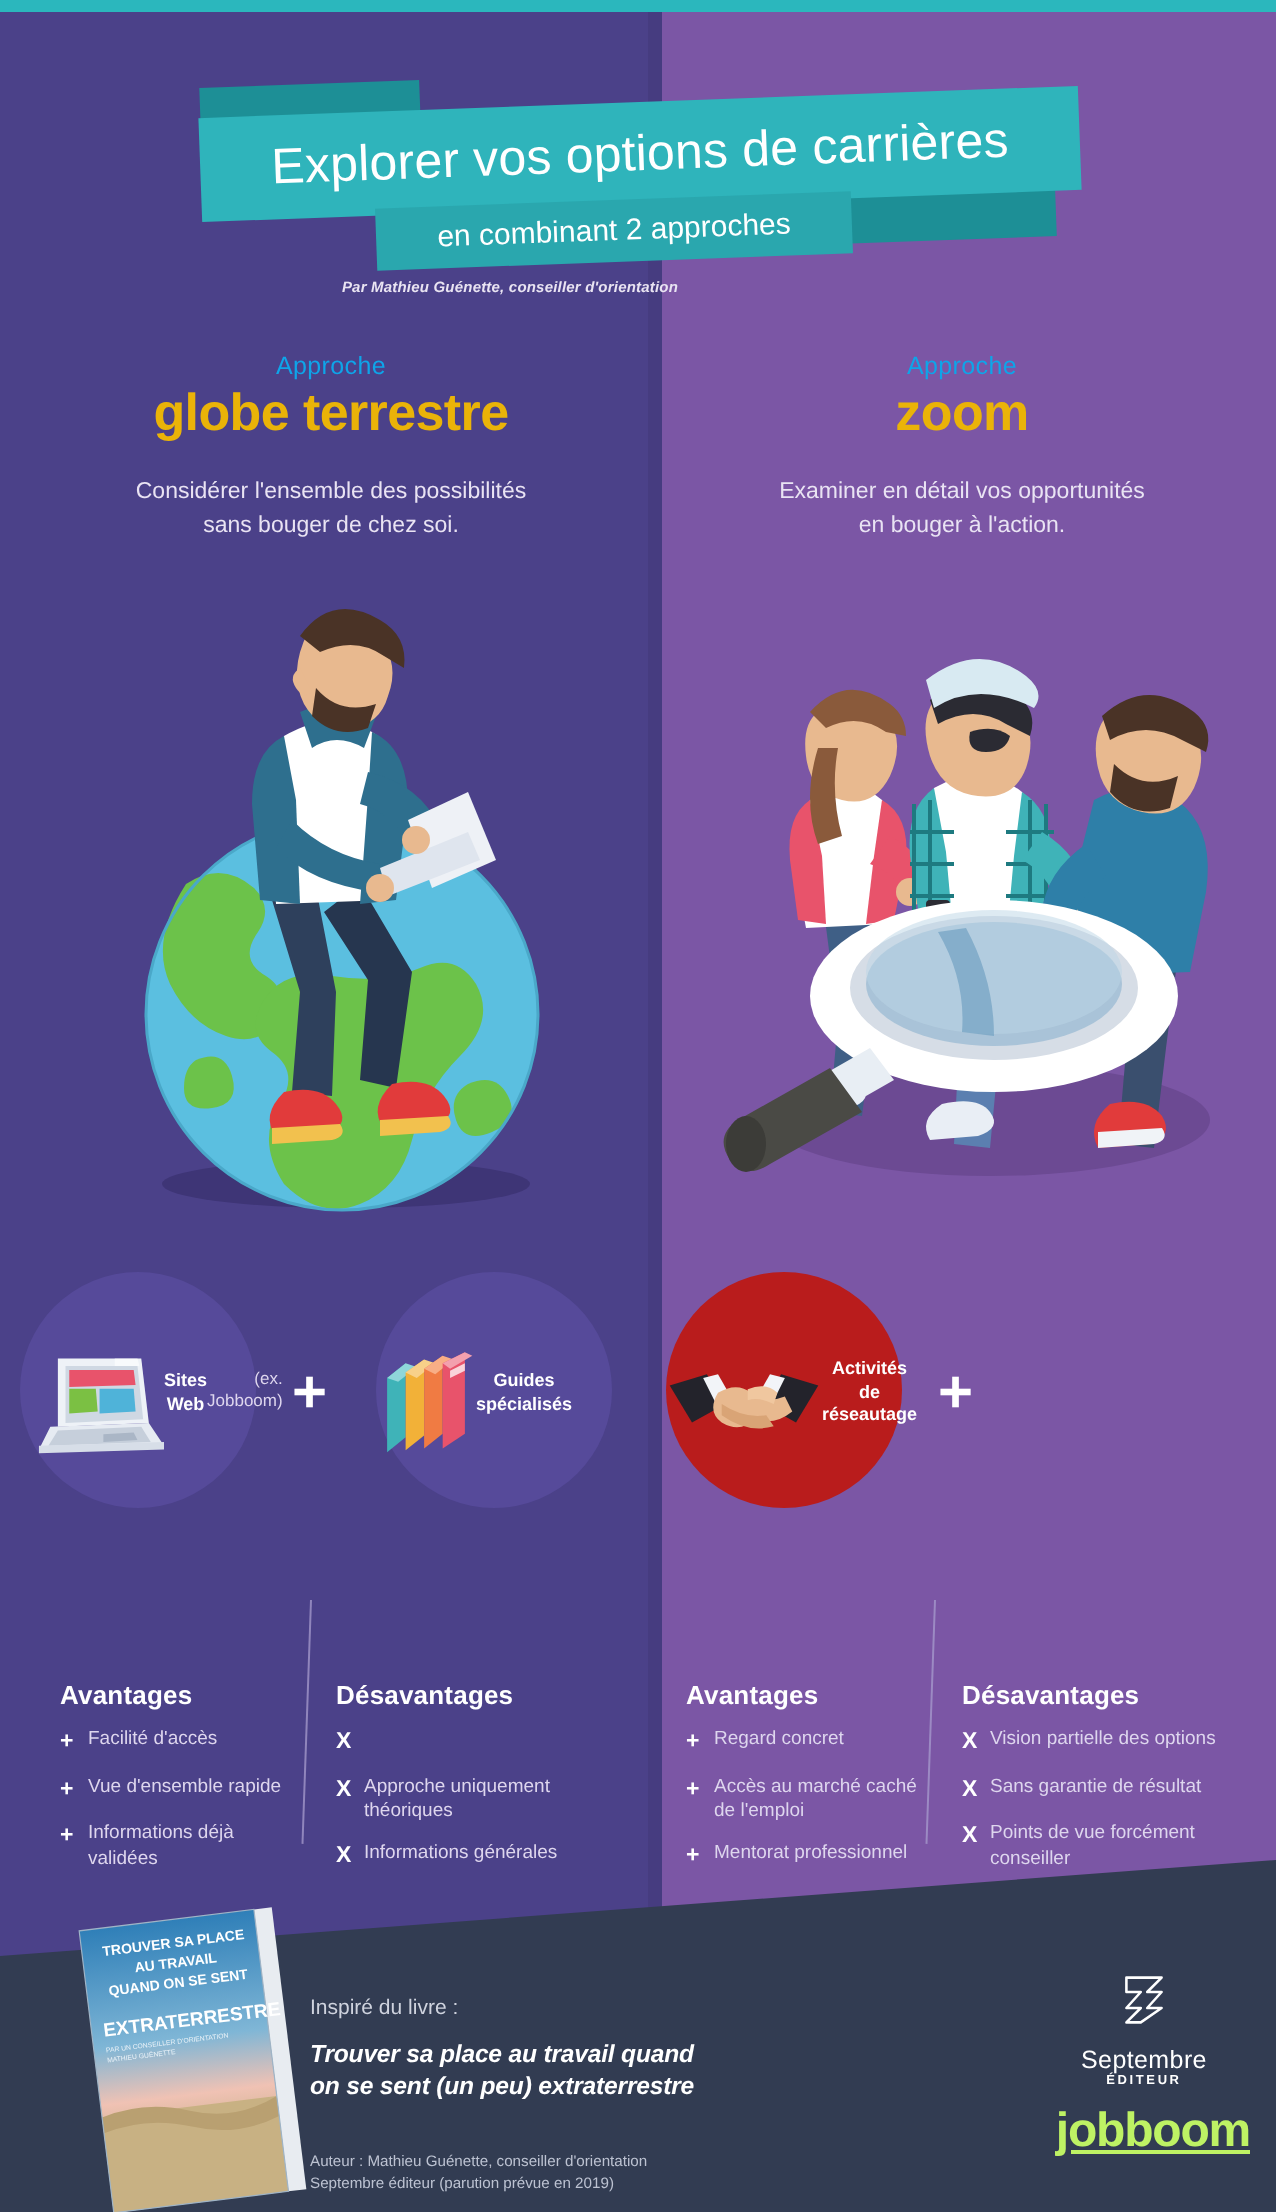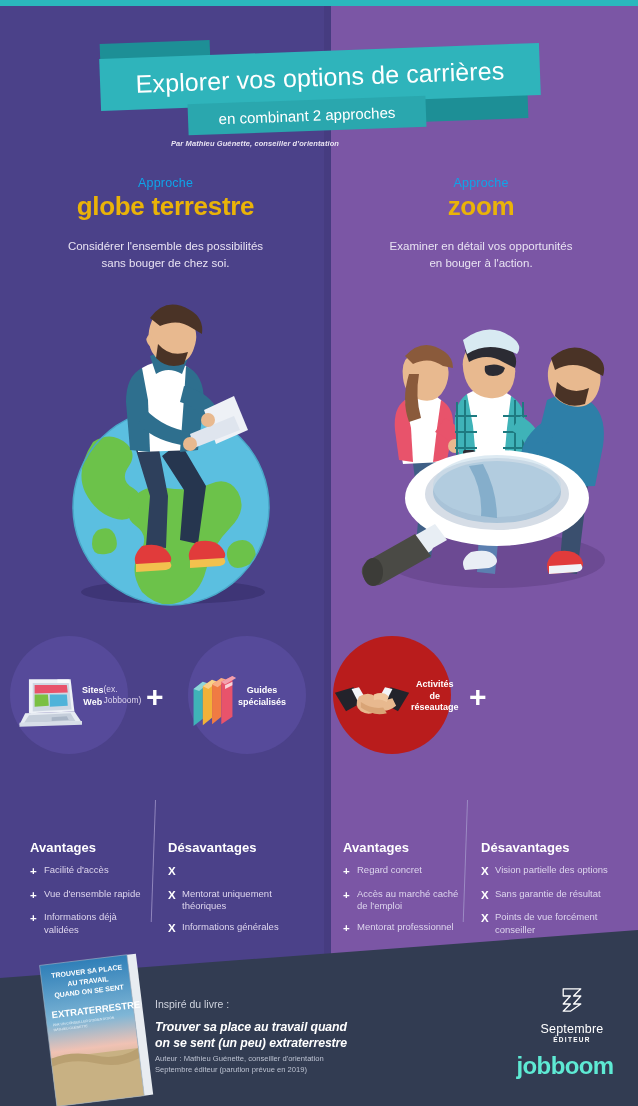--- a/index.html
+++ b/index.html
@@ -58,49 +58,49 @@
   
   .circles { position:absolute; top:636px; height:118px; }
   .circles.left  { left:10px;  width:316px; }
   .circles.right { left:333px; width:300px; }
   .circle-item { position:absolute; top:0; width:118px; height:118px; border-radius:50%;
                  display:flex; flex-direction:row; align-items:center; justify-content:flex-start; }
   .circles.left  .circle-item { background:#564a9a; }
   .circles.right .circle-item { background:#b91c1c; }
   .circle-item .ci-art { height:62px; margin-top:14px; display:flex; align-items:center; justify-content:center; }
   .circle-item .ci-label { color:#fff; font-size:9px; font-weight:bold; text-align:center; line-height:1.3; margin-top:3px; }
-  .circle-item .ci-sub { color:#ded6ee; font-size:8.5px; font-weight:normal; text-align:left; line-height:1.3; }
+  .circle-item .ci-sub { color:#ded6ee; font-size:8.5px; font-weight:normal; text-align:right; line-height:1.3; }
   .plus-sign { position:absolute; top:46px; color:#fff; font-size:30px; font-weight:bold; line-height:1; }
 
   
   .prosconsblock { position:absolute; top:804px; }
   .pcb-left  { left:0;    width:331px; }
   .pcb-right { left:331px; width:307px; }
   .pc-col { position:absolute; top:0;margin-top:36px; }
   .pc-title { color:#ffffff; font-size:13px; font-weight:bold; margin-bottom:9px; letter-spacing:.1px; }
   .pc-item { display:flex; margin-bottom:8px; }
   .pc-mark { width:14px; flex:0 0 14px; color:#ffffff; font-size:11.5px; font-weight:bold; line-height:1.35; }
   .pc-text { color:#ded6ee; font-size:9.5px; line-height:1.35; }
   .pc-divider { position:absolute; top:-4px; width:1px; height:122px;
                 background:#a79ccd; transform: rotate(2deg); transform-origin: top center; opacity:.75; }
 
   
   .book { position:absolute; left:44px; top:957px; width:105px; height:148px;
           transform: rotate(-7deg); }
   .foot-txt { position:absolute; left:155px; top:998px; width:310px; }
   .foot-inspire { color:#cfd3de; font-size:10.5px; margin-bottom:9px; }
   .foot-booktitle { color:#ffffff; font-size:12.3px; font-weight:bold; font-style:italic;
-                    line-height:1.32; margin-bottom:2px; letter-spacing:-.1px; }
+                    line-height:1.32; margin-bottom:24px; letter-spacing:-.1px; }
   .foot-meta { color:#bcc2d1; font-size:7.6px; line-height:1.45; }
 
   .septembre { position:absolute; left:522px; top:984px; width:100px; text-align:center; }
   .sept-name { color:#ffffff; font-size:12.5px; letter-spacing:.2px; margin-top:2px; }
   .sept-sub  { color:#ffffff; font-size:6.5px; font-weight:bold; letter-spacing:1.3px; }
-  .jobboom { position:absolute; left:505px; top:1052px; width:120px; text-align:center;
-             color:#5eead4; font-size:24px; font-weight:bold; letter-spacing:-.6px; }
+  .jobboom { position:absolute; left:505px; top:1052px; width:120px; text-align:right;
+             color:#bef264; font-size:24px; font-weight:bold; letter-spacing:-.6px;text-decoration:underline; }
 </style>
 </head>
 <body>
 
 <div id="page">
 
   <div class="top-strip"></div>
   <div class="panel-left"></div>
   <div class="panel-right"></div>
   <div class="panel-left-shade"></div>
@@ -310,21 +310,21 @@
 
     <div class="pc-divider" style="left:155px;"></div>
 
     <div class="pc-col" style="left:168px; width:138px;">
       <div class="pc-title">Désavantages</div>
       <div class="pc-item">
         <span class="pc-mark">X</span>
       </div>
       <div class="pc-item">
         <span class="pc-mark">X</span>
-        <span class="pc-text">Mentorat uniquement théoriques</span>
+        <span class="pc-text">Approche uniquement théoriques</span>
       </div>
       <div class="pc-item">
         <span class="pc-mark">X</span>
         <span class="pc-text">Informations générales</span>
       </div>
     </div>
   </div>
 
   <div class="prosconsblock pcb-right">
     <div class="pc-col" style="left:12px; width:118px;">

